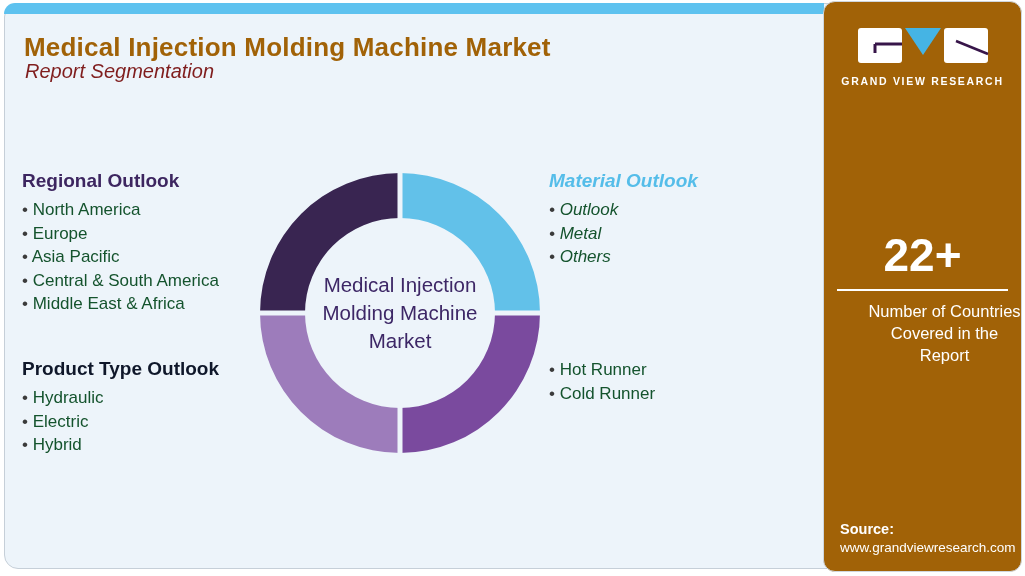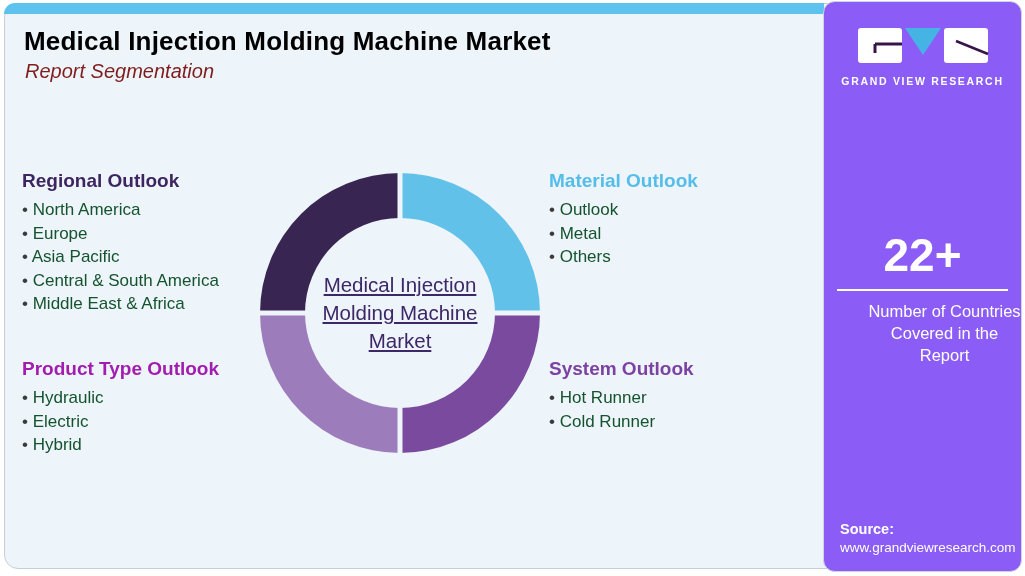--- a/index.html
+++ b/index.html
@@ -6,49 +6,49 @@
   html,body { width:1025px; height:576px; background:#ffffff;
     font-family:"Liberation Sans", sans-serif; overflow:hidden; }
   .stage { position:relative; width:1025px; height:576px; }
 
   
   .card { position:absolute; left:4px; top:3px; width:1005px; height:566px;
     background:#edf4fa; border:1.5px solid #c6cfd8; border-radius:14px; }
   .topbar { position:absolute; left:4px; top:3px; width:820px; height:11px;
     background:#5ec2ef; border-top-left-radius:14px; }
 
-  .title { position:absolute; left:24px; top:26px; font-size:26px; font-weight:bold;
-    color:#000000; letter-spacing:0.2px; }
+  .title { position:absolute; left:24px; top:32px; font-size:26px; font-weight:bold;
+    color:#a16207; letter-spacing:0.2px; }
   .subtitle { position:absolute; left:25px; top:60px; font-size:20px; color:#7f1d1d;font-style:italic; }
 
   
   .outlook { position:absolute; width:280px; }
   .outlook h2 { font-size:19px; font-weight:bold; margin-bottom:6px; }
   .outlook ul { list-style:none; }
   .outlook li { font-size:17px; color:#14532d; line-height:23.5px; }
   .outlook li::before { content:"• "; color:#3b3b3b; }
   .pos-regional { left:22px; top:170px; }
-  .pos-material { left:549px; top:170px; }
+  .pos-material { left:549px; top:170px;font-style:italic; }
   .pos-product  { left:22px; top:358px; }
   .pos-system   { left:549px; top:358px; }
   .c-regional { color:#3d2660; }
   .c-material { color:#55bde9; }
-  .c-product  { color:#a21caf; }
+  .c-product  { color:#0f172a; }
   .c-system   { color:#7c42a1; }
 
   
   .donut-wrap { position:absolute; left:259px; top:172px; width:282px; height:282px; }
   .donut-wrap svg { display:block; }
   .donut-label { position:absolute; left:0; top:0; width:282px; height:282px;
     display:flex; flex-direction:column; align-items:center; justify-content:center;
-    text-align:center; color:#3d2766; font-size:20.5px; line-height:28px;text-decoration:underline; }
+    text-align:center; color:#3d2766; font-size:20.5px; line-height:28px; }
 
   
   .sidebar { position:absolute; left:823px; top:1px; width:199px; height:571px;
-    background:#8b5cf6; border:1px solid #cfd6dd; border-radius:12px; color:#ffffff; }
+    background:#a16207; border:1px solid #cfd6dd; border-radius:12px; color:#ffffff; }
   .logo-block { position:absolute; top:26px; left:0; width:100%;
     display:flex; flex-direction:column; align-items:center; }
   .brand-name { margin-top:9px; font-size:10.5px; font-weight:bold;
     letter-spacing:1.7px; color:#ffffff; white-space:nowrap; }
   .stat { position:absolute; top:230px; left:0; width:100%; text-align:center; }
   .stat-number { font-size:46px; font-weight:bold; line-height:1; }
   .stat-divider { height:1.5px; background:#ffffff; margin:11px 13px 9px; }
   .stat-label { font-size:16.5px; line-height:1.35;margin-left:44px; }
   .source { position:absolute; left:16px; bottom:16px; }
   .source-label { font-size:14.5px; font-weight:bold; margin-bottom:3px; }
@@ -88,21 +88,20 @@
   <div class="outlook pos-product">
     <h2 class="c-product">Product Type Outlook</h2>
     <ul>
       <li>Hydraulic</li>
       <li>Electric</li>
       <li>Hybrid</li>
     </ul>
   </div>
 
   <div class="outlook pos-system">
-    <h2 class="c-system">System Outlook</h2>
     <ul>
       <li>Hot Runner</li>
       <li>Cold Runner</li>
     </ul>
   </div>
 
   <div class="donut-wrap">
     <svg width="282" height="282" viewBox="0 0 282 282">
       <path d="M1,141 A140,140 0 0 1 141,1 L141,46 A95,95 0 0 0 46,141 Z" fill="#392551"></path>
       <path d="M141,1 A140,140 0 0 1 281,141 L236,141 A95,95 0 0 0 141,46 Z" fill="#62c1e9"></path>

